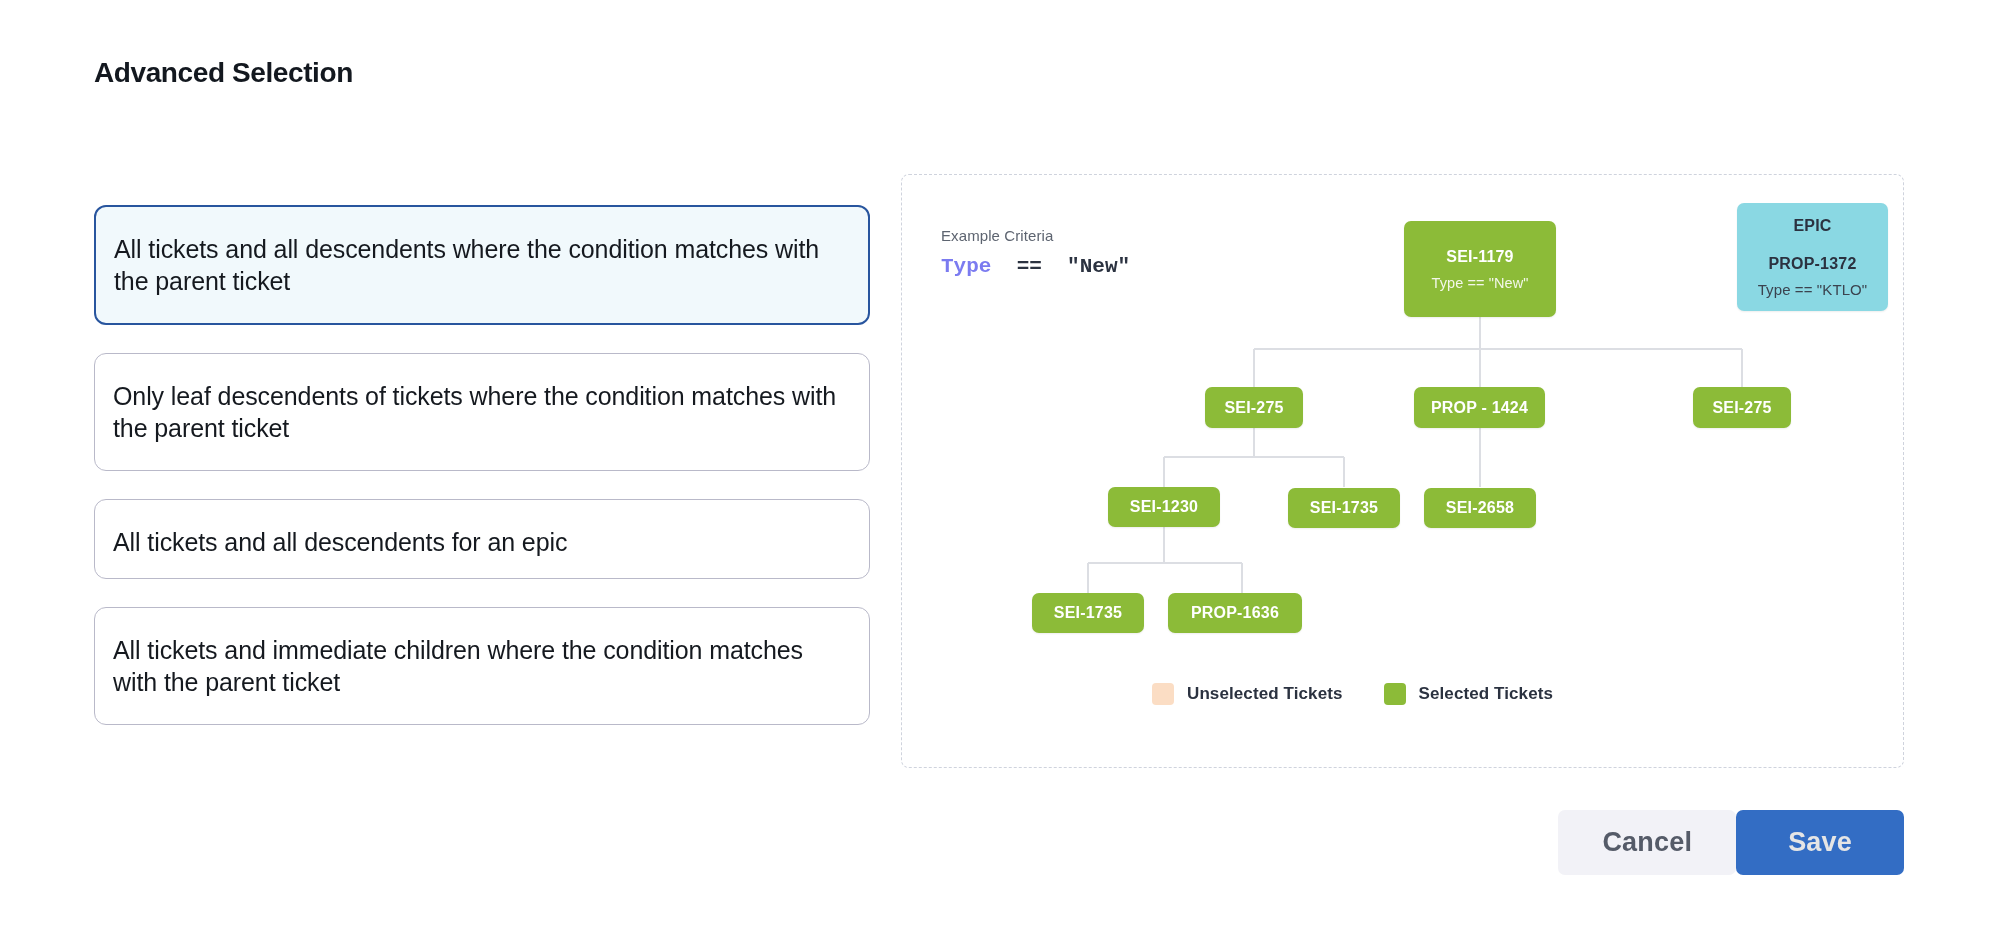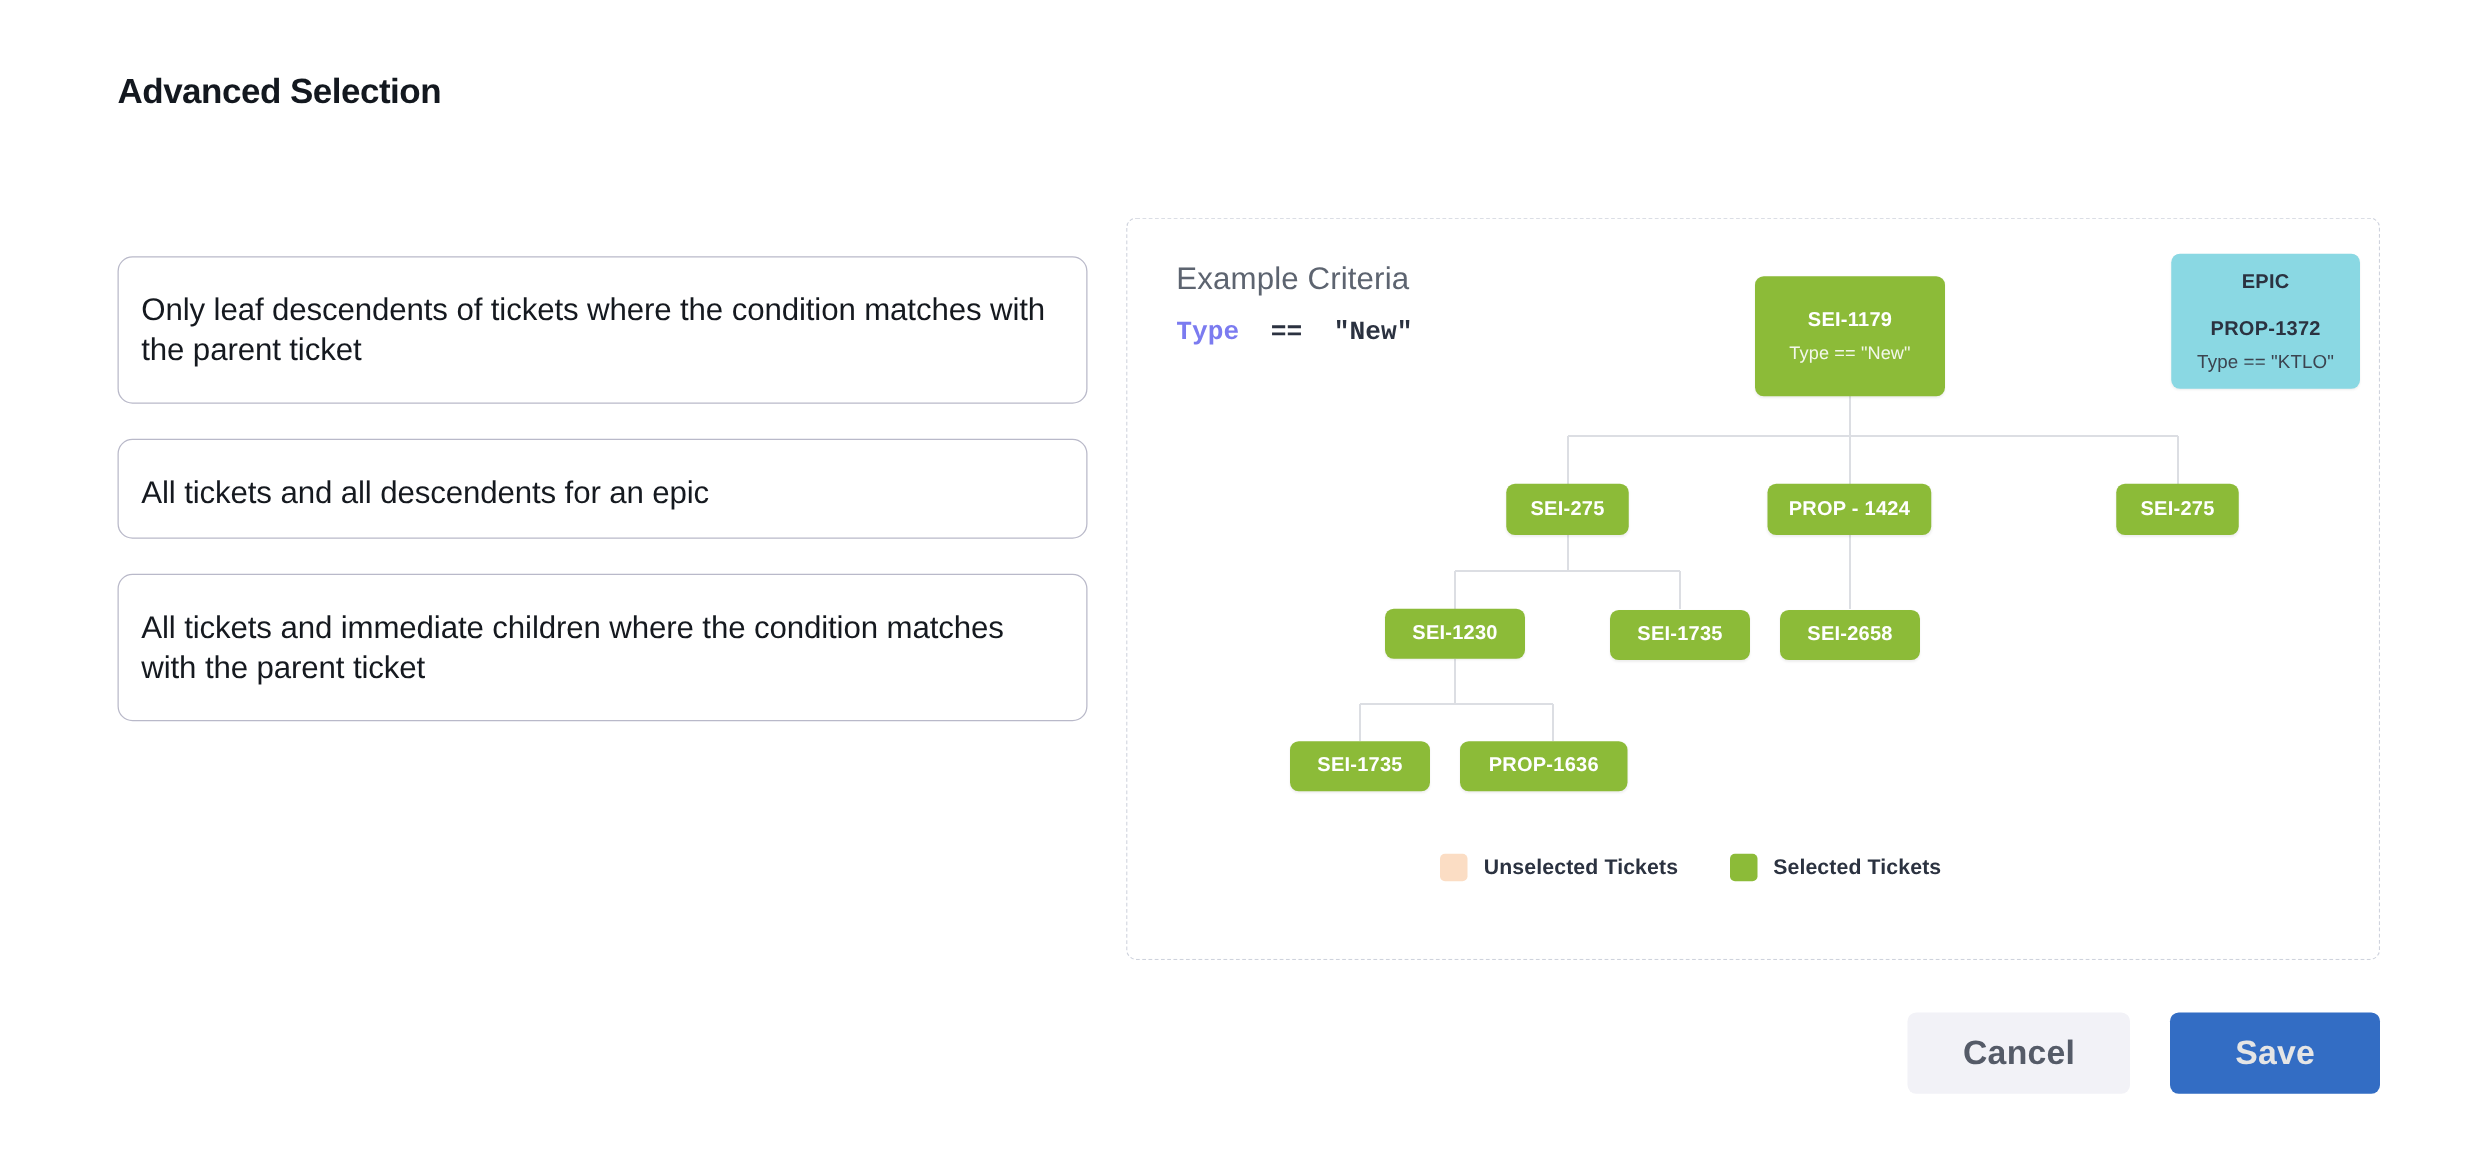--- a/index.html
+++ b/index.html
@@ -70,22 +70,22 @@
     top: 174px;
     width: 1003px;
     height: 594px;
     border: 1.6px dashed #cfd3dd;
     border-radius: 8px;
     background: #ffffff;
   }
   .criteria-title {
     position: absolute;
     left: 39px;
-    top: 34px;
-    font-size: 25px;
+    top: 52px;
+    font-size: 15px;
     color: #5d6470;
     letter-spacing: 0.1px;
   }
   .criteria-expr {
     position: absolute;
     left: 39px;
     top: 80px;
     font-family: "Liberation Mono", monospace;
     font-size: 21px;
     font-weight: 700;
@@ -161,21 +161,20 @@
     letter-spacing: 0.1px;
   }
 
   
   .footer {
     position: absolute;
     right: 86px;
     top: 810px;
     display: flex;
     align-items: center;
-    gap: 32px;
   }
   .btn {
     border: none;
     border-radius: 7px;
     font-size: 27px;
     font-weight: 700;
     letter-spacing: 0.2px;
     cursor: pointer;
     font-family: "Liberation Sans", sans-serif;
   }
@@ -192,20 +191,23 @@
 </style>
 </head>
 <body>
 
 <div class="page">
 
   <div class="page-title">Advanced Selection</div>
 
   <div class="options">
 
+    <div class="option-card selected h2">
+      <span class="option-label">All tickets and all descendents where the condition matches with the parent ticket</span>
+    </div>
 
     <div class="option-card h2">
       <span class="option-label">Only leaf descendents of tickets where the condition matches with the parent ticket</span>
     </div>
 
     <div class="option-card h1">
       <span class="option-label">All tickets and all descendents for an epic</span>
     </div>
 
     <div class="option-card h2">

